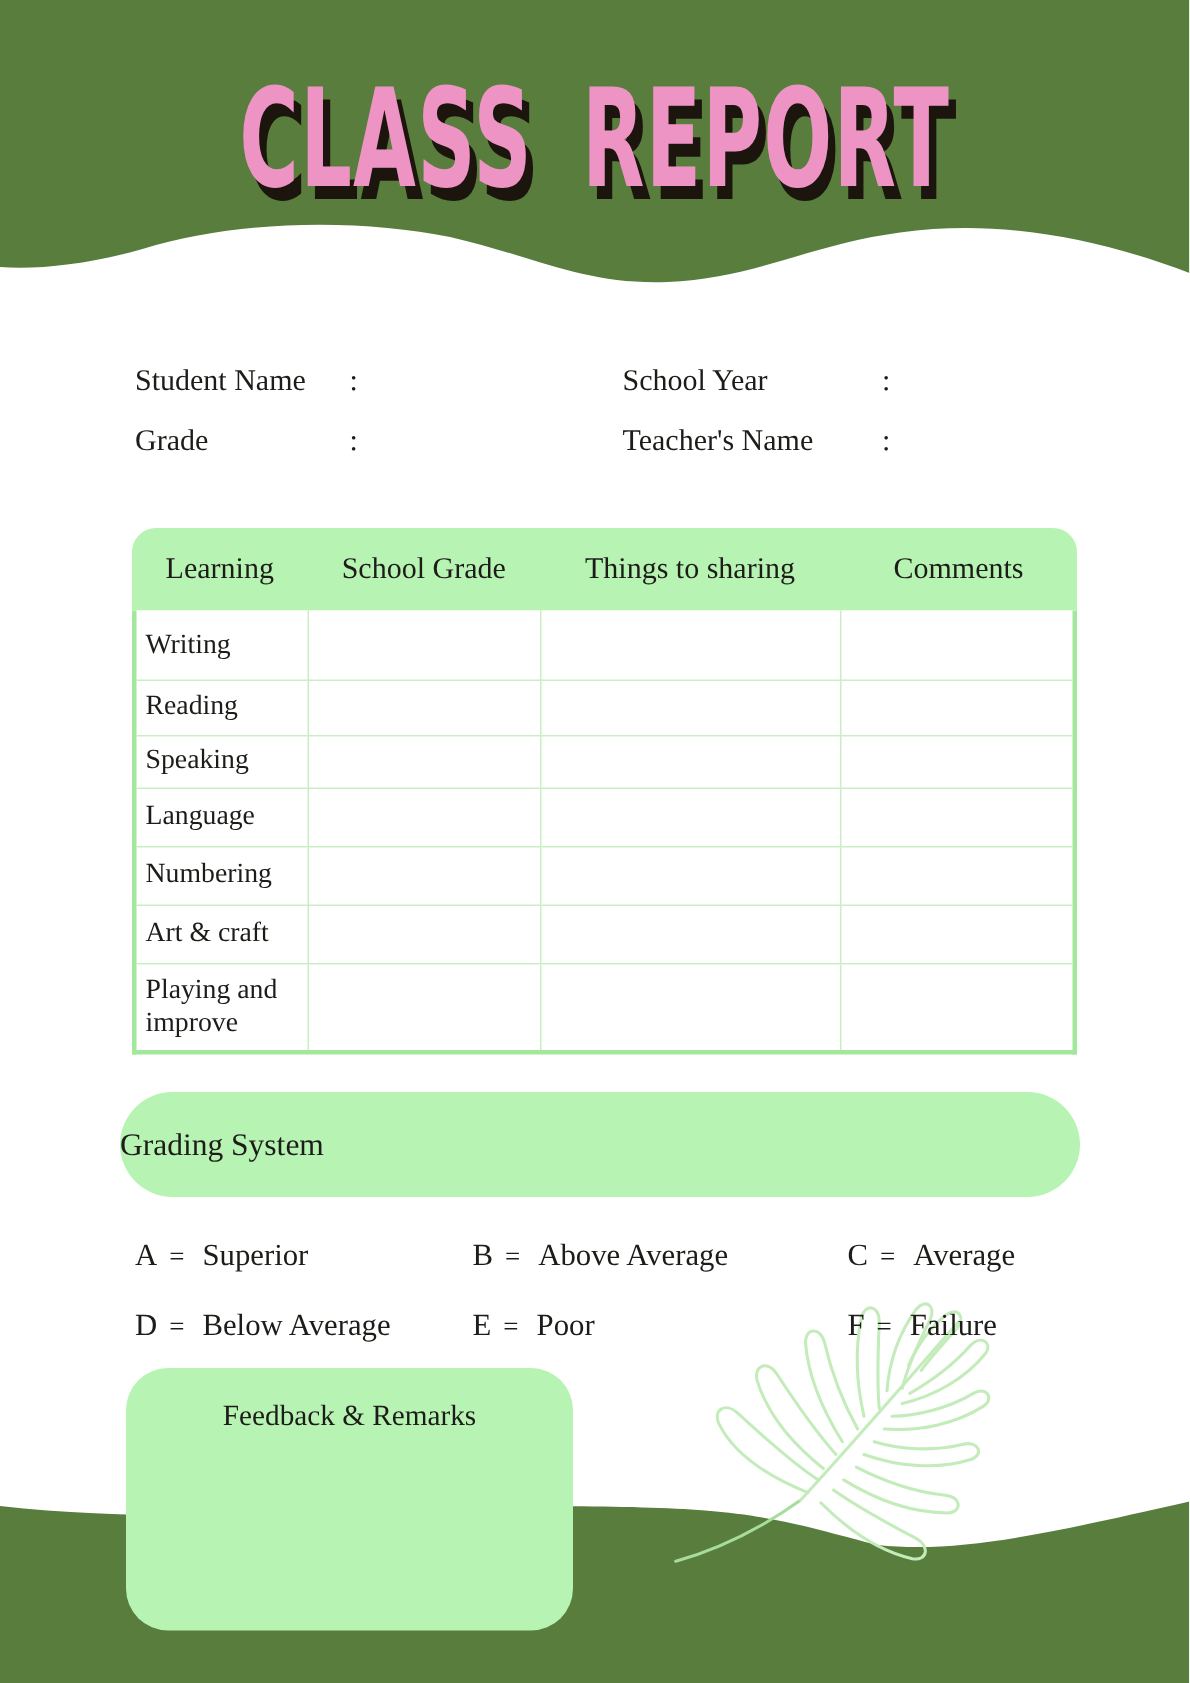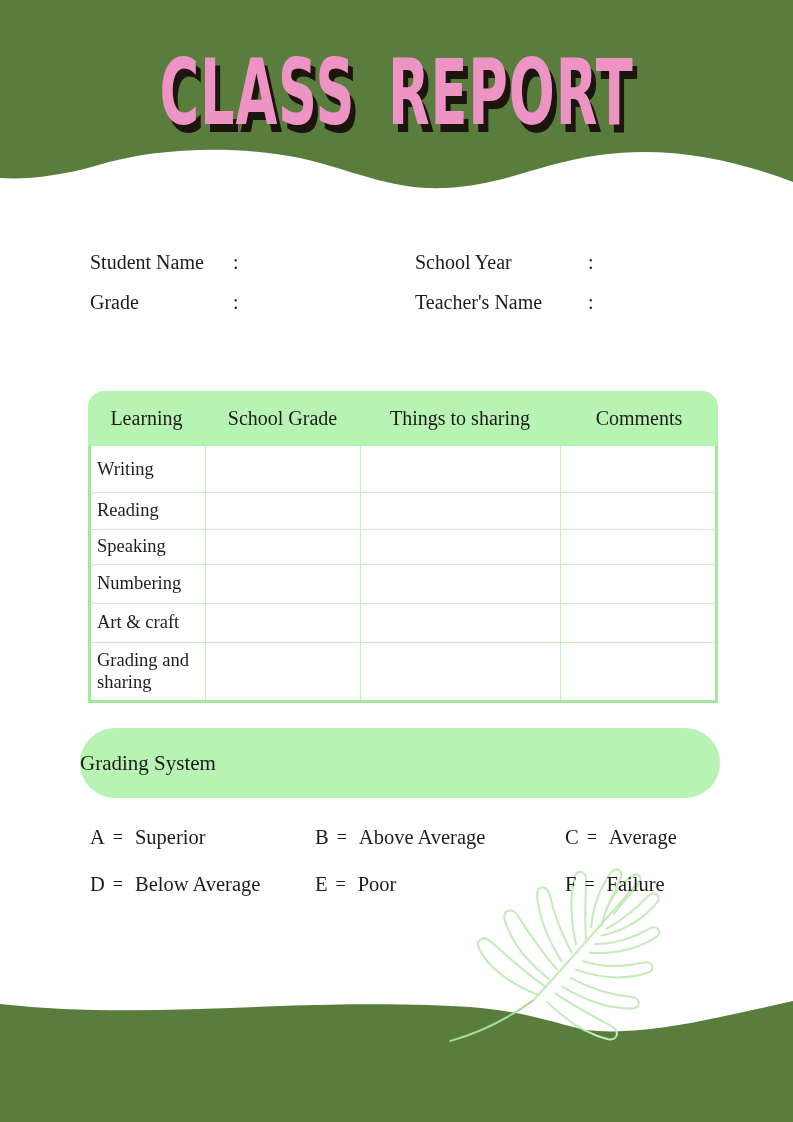--- a/index.html
+++ b/index.html
@@ -13,32 +13,32 @@
   .doc-title{
     position:absolute;top:40px;left:0;width:793px;text-align:center;z-index:2;
     font-family:"DejaVu Sans", sans-serif;font-weight:800;font-size:66px;
     letter-spacing:1px;word-spacing:16px;color:#ee94c5;
     transform:scale(0.82,1.38);transform-origin:50% 0;
     text-shadow:6px 6px 0 #1c150e;white-space:nowrap;
   }
   
   .fields{position:absolute;left:90px;top:234px;width:620px;font-size:20px;z-index:2;}
   .fields-grid{display:grid;grid-template-columns:325px 1fr;row-gap:0;}
-  .field-row{display:flex;align-items:flex-end;height:40px;}
+  .field-row{display:flex;align-items:center;height:40px;}
   .field-label{display:inline-block;}
   .fields-grid .col-left .field-label{width:143px;}
   .fields-grid .col-right .field-label{width:173px;}
   .field-colon{display:inline-block;width:14px;}
   .field-value{flex:1;height:28px;}
   
   .table-wrap{position:absolute;left:88px;top:352px;width:630px;z-index:2;}
   .table-head{
     display:grid;grid-template-columns:117px 155px 200px 158px;height:55px;
     background:#b7f4b3;border-radius:16px 16px 0 0;align-items:center;
-    text-align:center;font-size:20px;margin-top:39px;
+    text-align:center;font-size:20px;
   }
   .table-body{border:3px solid #a2e79b;border-top:0;background:#fff;}
   table.skills{width:100%;border-collapse:collapse;table-layout:fixed;}
   table.skills td{
     border:1px solid #c9efc1;font-size:18.5px;line-height:1.2;
     padding:2px 4px 2px 6px;vertical-align:middle;overflow:hidden;margin-top:39px;
   }
   table.skills tr td:first-child{border-left:0;}
   table.skills tr td:last-child{border-right:0;}
   table.skills tr:first-child td{border-top:0;}
@@ -137,34 +137,40 @@
             <td></td>
             <td></td>
             <td></td>
           </tr>
           <tr class="r3">
             <td>Speaking</td>
             <td></td>
             <td></td>
             <td></td>
           </tr>
+          <tr class="r4">
+            <td>Language</td>
+            <td></td>
+            <td></td>
+            <td></td>
+          </tr>
           <tr class="r5">
             <td>Numbering</td>
             <td></td>
             <td></td>
             <td></td>
           </tr>
           <tr class="r6">
             <td>Art &amp; craft</td>
             <td></td>
             <td></td>
             <td></td>
           </tr>
           <tr class="r7">
-            <td>Grading and sharing</td>
+            <td>Playing and improve</td>
             <td></td>
             <td></td>
             <td></td>
           </tr>
         </tbody>
       </table>
     </div>
   </div>
 
   <div class="grading-pill">
@@ -223,14 +229,18 @@
       </g>
     </svg>
   </div>
 
   <div class="footer-wave">
     <svg width="793" height="142" viewBox="0 0 793 142">
       <path fill="#587d3d" d="M0,24 C90,34 180,30 280,26 C360,23 430,24 470,27 C520,31 545,40 585,50 C640,56 700,42 793,21 V142 H0 Z"></path>
     </svg>
   </div>
 
+  <div class="feedback-box">
+    <div class="feedback-title">Feedback &amp; Remarks</div>
+    <div class="feedback-area"></div>
+  </div>
 
 </div>
 
 </body></html>

